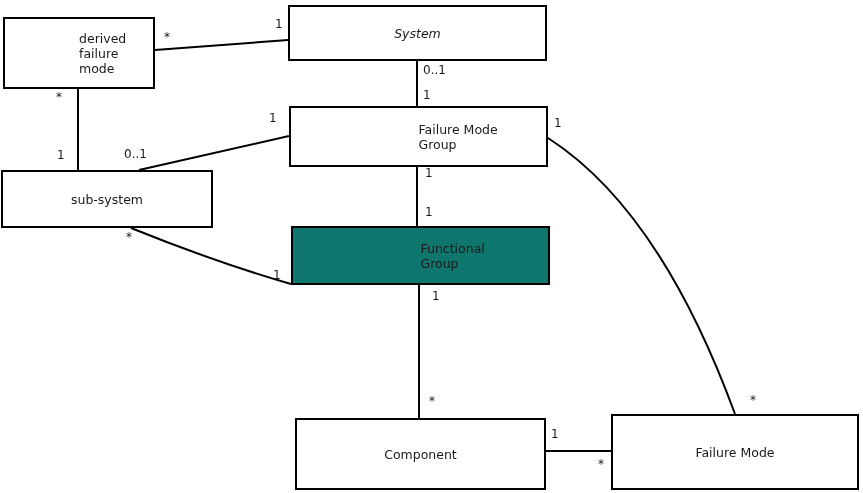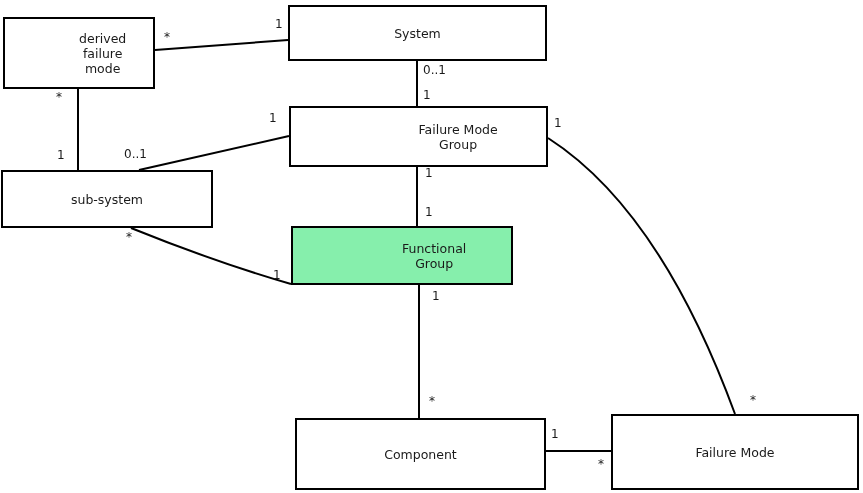--- a/index.html
+++ b/index.html
@@ -29,21 +29,21 @@
     right: 0;
     top: 50%;
     transform: translateY(-50%);
     text-align: center;
     font-size: 12.5px;
     line-height: 15px;
     color: #1a1a1a;
     white-space: pre-line;
   }
   .uml-box-label.left-from-center {
-    text-align: center;
+    text-align: left;
     left: 50%;
     right: auto;
   }
   .edge-layer {
     position: absolute;
     left: 0;
     top: 0;
     width: 863px;
     height: 493px;
     z-index: 1;
@@ -76,30 +76,30 @@
       </g>
   </svg>
 
   <div id="boxes-layer">
       <div class="uml-box" style="left: 3px; top: 17px; width: 152px; height: 72px; border-color: rgb(0, 0, 0); background: rgb(255, 255, 255);">
         <div class="uml-box-label left-from-center" style="color: rgb(26, 26, 26);">derived
 failure
 mode</div>
       </div>
       <div class="uml-box" style="left: 288px; top: 5px; width: 259px; height: 56px; border-color: rgb(0, 0, 0); background: rgb(255, 255, 255);">
-        <div class="uml-box-label" style="color: rgb(26, 26, 26);">System</div>
+        <div class="uml-box-label" style="color: rgb(26, 26, 26); font-style: italic;">System</div>
       </div>
       <div class="uml-box" style="left: 289px; top: 106px; width: 259px; height: 61px; border-color: rgb(0, 0, 0); background: rgb(255, 255, 255);">
         <div class="uml-box-label left-from-center" style="color: rgb(26, 26, 26);">Failure Mode
 Group</div>
       </div>
       <div class="uml-box" style="left: 1px; top: 170px; width: 212px; height: 58px; border-color: rgb(0, 0, 0); background: rgb(255, 255, 255);">
         <div class="uml-box-label" style="color: rgb(26, 26, 26);">sub-system</div>
       </div>
-      <div class="uml-box" style="left: 291px; top: 226px; width: 222px; height: 59px; border-color: rgb(0, 0, 0); background: #86efac;">
+      <div class="uml-box" style="left: 291px; top: 226px; width: 259px; height: 59px; border-color: rgb(0, 0, 0); background: #0f766e;">
         <div class="uml-box-label left-from-center" style="color: rgb(26, 26, 26);">Functional
 Group</div>
       </div>
       <div class="uml-box" style="left: 295px; top: 418px; width: 251px; height: 72px; border-color: rgb(0, 0, 0); background: rgb(255, 255, 255); padding-left: 43px;">
         <div class="uml-box-label" style="color: rgb(26, 26, 26);">Component</div>
       </div>
       <div class="uml-box" style="left: 611px; top: 414px; width: 248px; height: 76px; border-color: rgb(0, 0, 0); background: rgb(255, 255, 255);">
         <div class="uml-box-label" style="color: rgb(26, 26, 26);">Failure Mode</div>
       </div>
     </div>

